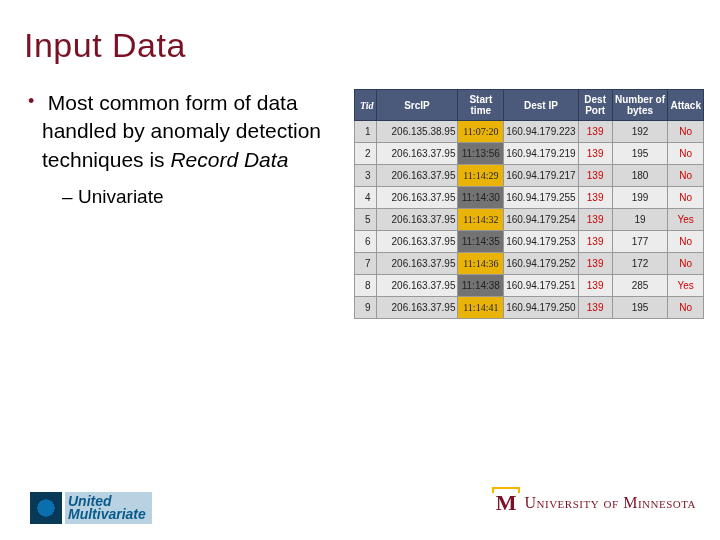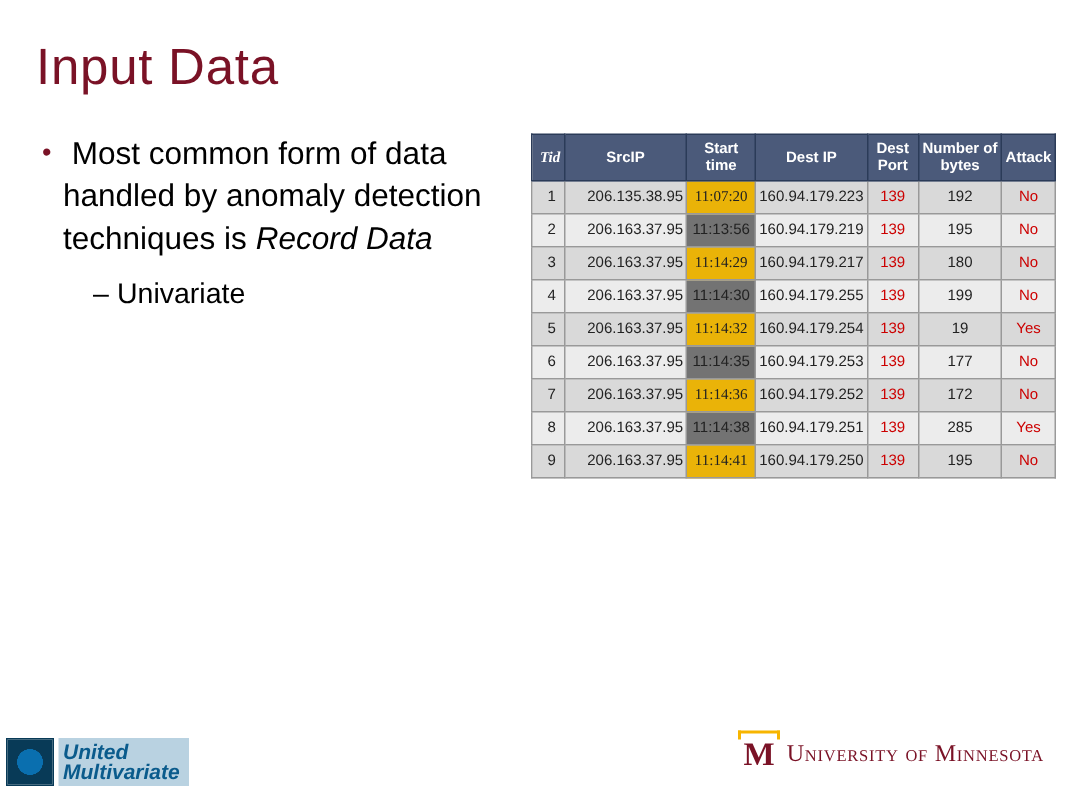--- a/index.html
+++ b/index.html
@@ -97,21 +97,21 @@
   tr.even td.stime { background: #737373; }
   .footer {
     position: absolute;
     bottom: 16px;
     left: 0;
     width: 720px;
     height: 40px;
   }
   .logo-ut {
     position: absolute;
-    left: 4px;
+    left: 30px;
     bottom: 0;
     display: flex;
     align-items: center;
     gap: 3px;
   }
   .ut-cog {
     width: 32px; height: 32px;
     background: radial-gradient(circle at 50% 50%, #0a6faf 0%, #0a6faf 40%, #083a57 41%, #083a57 100%);
     border: 1px solid #083a57;
     position: relative;

